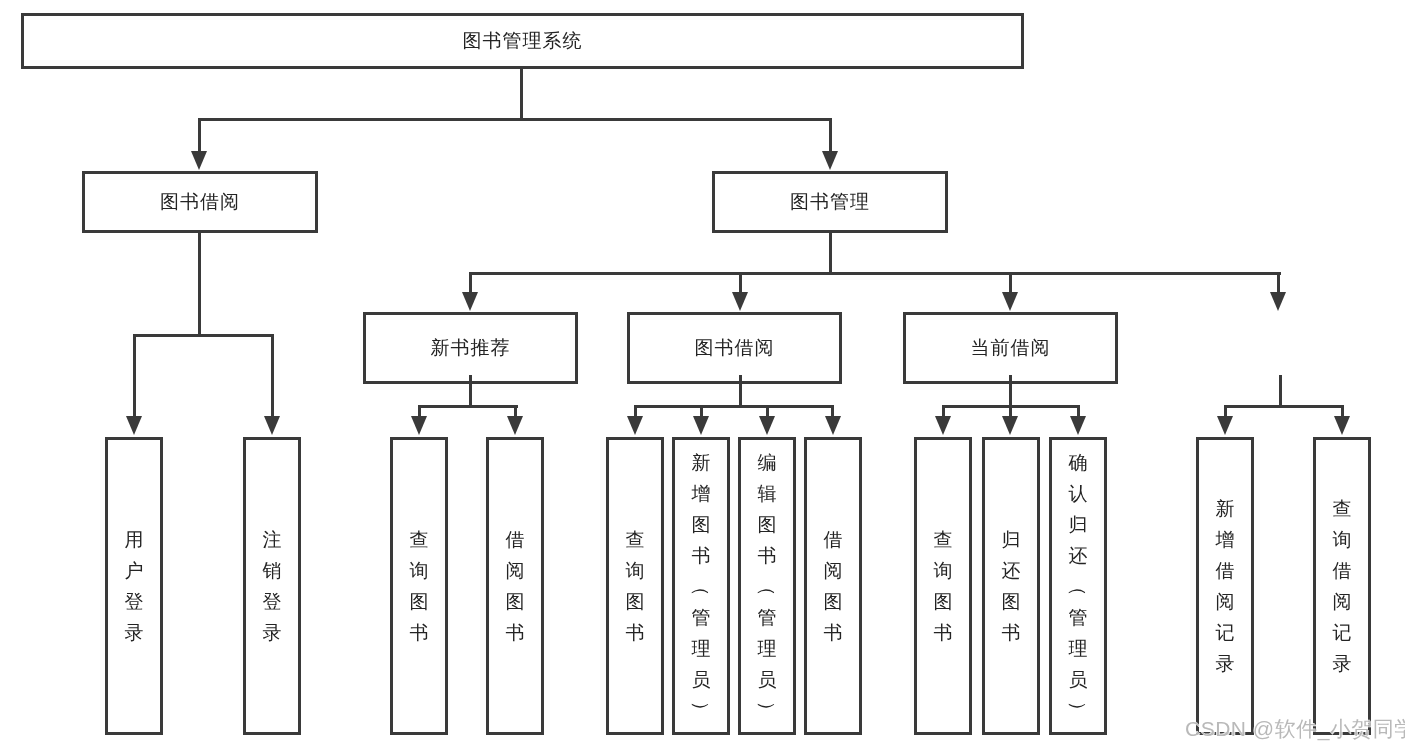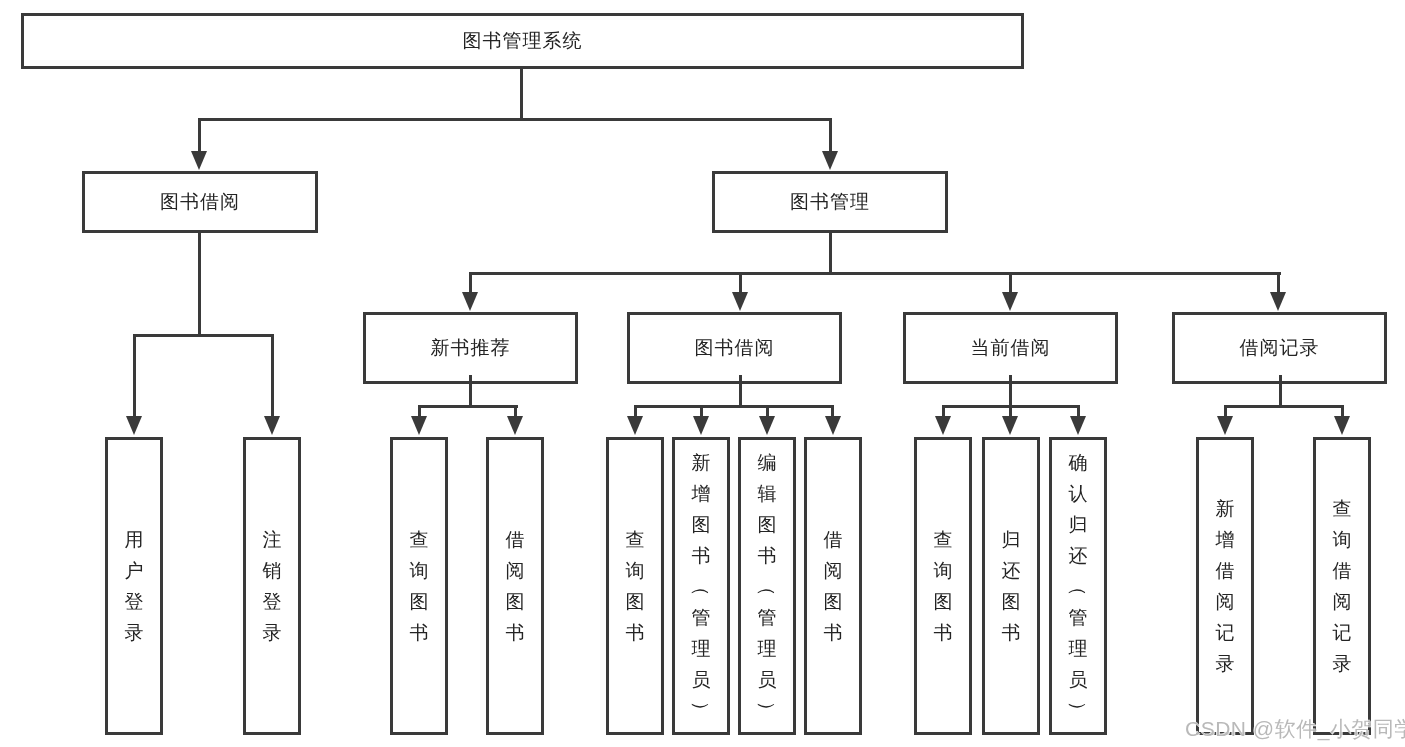--- a/index.html
+++ b/index.html
@@ -90,23 +90,20 @@
   </div>
 
   <div class="box lvl3" style="left:363px">
     <span class="hlabel">新书推荐</span>
   </div>
   <div class="box lvl3" style="left:627px">
     <span class="hlabel">图书借阅</span>
   </div>
   <div class="box lvl3" style="left:903px">
     <span class="hlabel">当前借阅</span>
-  </div>
-  <div class="box lvl3" style="left:1172px">
-    <span class="hlabel">借阅记录</span>
   </div>
 
   <div class="box leaf" style="left:105px">
     <span class="vtext">
         <span class="vchar">用</span>
         <span class="vchar">户</span>
         <span class="vchar">登</span>
         <span class="vchar">录</span>
       </span>
   </div>

